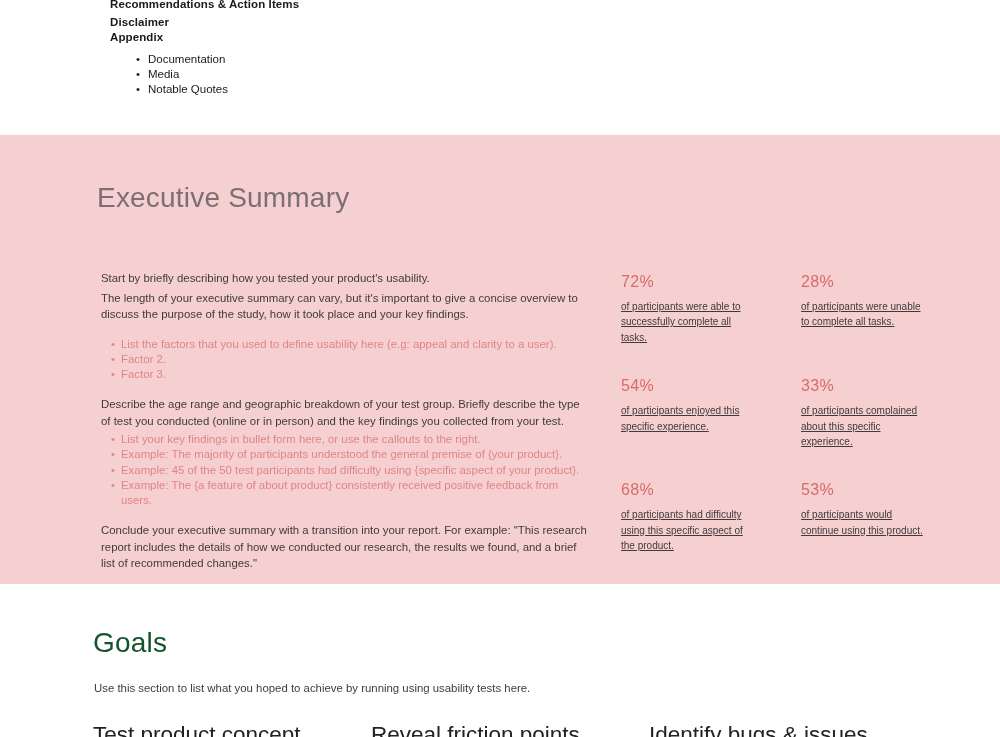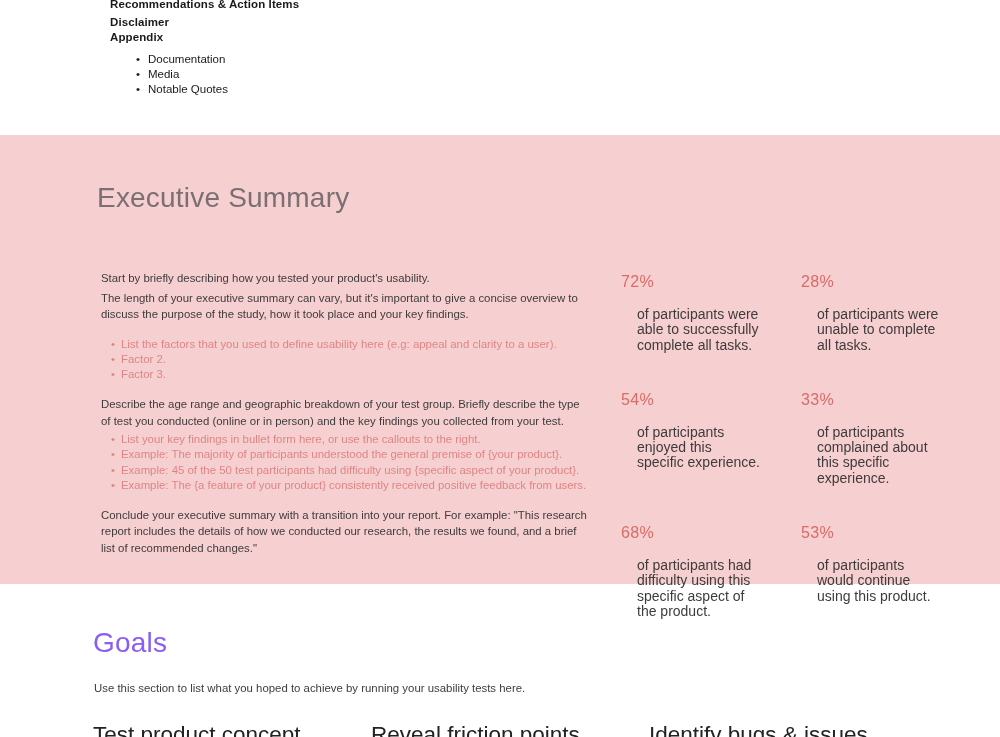--- a/index.html
+++ b/index.html
@@ -124,38 +124,39 @@
     margin-bottom: 22px;
   }
   .stat-num {
     font-size: 16px;
     color: #d96b68;
     margin: 0 0 8px 0;
     font-weight: normal;
     letter-spacing: 0.3px;
   }
   .stat-desc {
-    font-size: 14px;
+    font-size: 10px;
     line-height: 15.3px;
     color: #3f3b3c;
-    margin: 16px;
+    margin: 0;
     max-width: 125px;
+    text-decoration: underline;
   }
 
   
   .goals {
     background: #ffffff;
     padding: 0 0 0 93px;
     height: 157px;
     box-sizing: border-box;
   }
   .goals-title {
     font-size: 28px;
     font-weight: normal;
-    color: #8b5cf6;
+    color: #14532d;
     margin: 0;
     padding-top: 43px;
     letter-spacing: 0.2px;
   }
   .goals-sub {
     font-size: 11.4px;
     color: #3f3b3c;
     margin: 23px 0 0 1px;
   }
   .goals-cards {
@@ -201,21 +202,21 @@
         <li>List the factors that you used to define usability here (e.g: appeal and clarity to a user).</li>
         <li>Factor 2.</li>
         <li>Factor 3.</li>
       </ul>
 
       <p class="exec-p tight">Describe the age range and geographic breakdown of your test group. Briefly describe the type of test you conducted (online or in person) and the key findings you collected from your test.</p>
       <ul class="exec-bullets">
         <li>List your key findings in bullet form here, or use the callouts to the right.</li>
         <li>Example: The majority of participants understood the general premise of {your product}.</li>
         <li>Example: 45 of the 50 test participants had difficulty using {specific aspect of your product}.</li>
-        <li>Example: The {a feature of your product} consistently received positive feedback from users.</li>
+        <li>Example: The {a feature of about product} consistently received positive feedback from users.</li>
       </ul>
 
       <p class="exec-p">Conclude your executive summary with a transition into your report. For example: "This research report includes the details of how we conducted our research, the results we found, and a brief list of recommended changes."</p>
     </div>
 
     <div class="exec-right">
       <div class="stat">
         <div class="stat-num">72%</div>
         <div class="stat-desc">of participants were able to successfully complete all tasks.</div>
       </div>
@@ -238,21 +239,21 @@
       <div class="stat">
         <div class="stat-num">53%</div>
         <div class="stat-desc">of participants would continue using this product.</div>
       </div>
     </div>
   </div>
 </section>
 
 <section class="goals">
   <h1 class="goals-title">Goals</h1>
-  <p class="goals-sub">Use this section to list what you hoped to achieve by running your usability tests here.</p>
+  <p class="goals-sub">Use this section to list what you hoped to achieve by running using usability tests here.</p>
   <div class="goals-cards">
     <div class="goal-card">
       <div class="goal-head">Test product concept with target audience</div>
     </div>
     <div class="goal-card">
       <div class="goal-head">Reveal friction points and confusing experiences</div>
     </div>
     <div class="goal-card">
       <div class="goal-head">Identify bugs &amp; issues with the product</div>
     </div>

